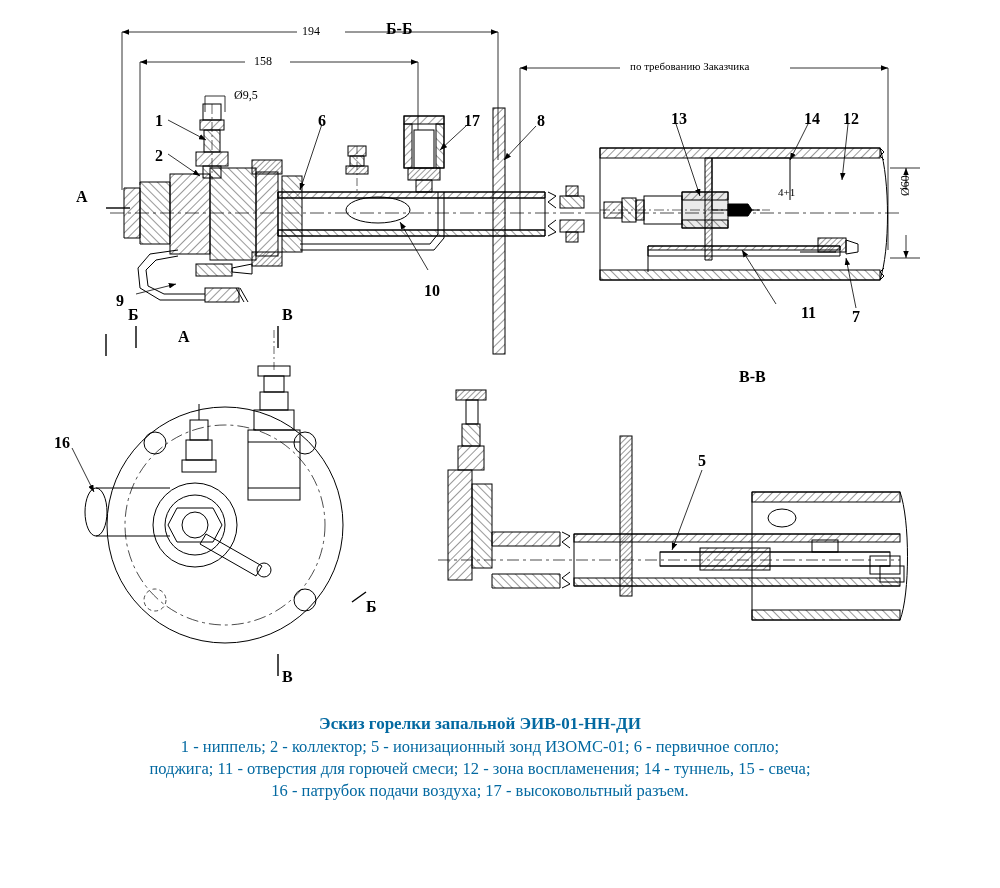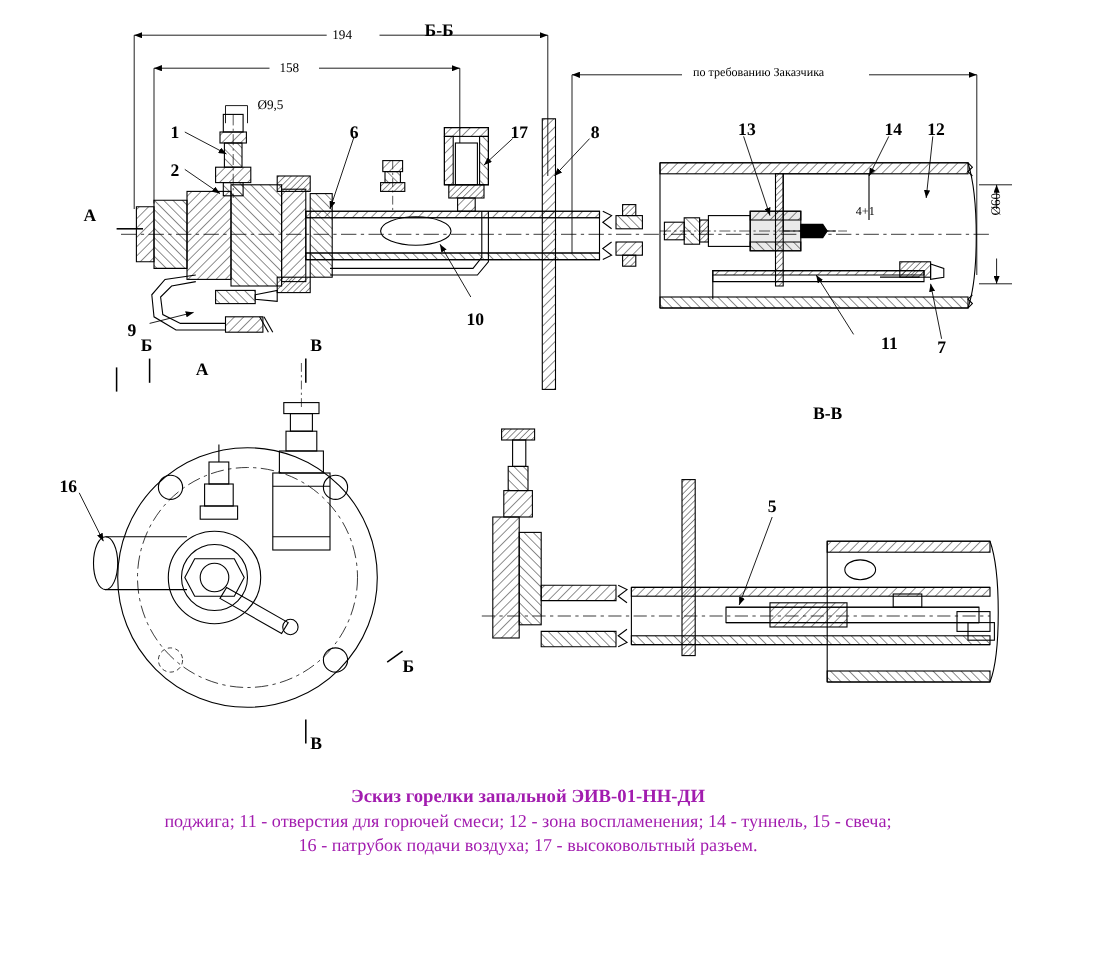--- a/index.html
+++ b/index.html
@@ -2,21 +2,21 @@
 <html lang="ru"><head>
 <meta charset="utf-8">
 <style>
   html,body{margin:0;padding:0;background:#fff;}
   body{width:1000px;height:888px;position:relative;font-family:"Liberation Serif",serif;color:#000;overflow:hidden;}
   #sheet{position:absolute;left:0;top:0;width:1000px;height:888px;}
   svg.layer{position:absolute;left:0;top:0;width:1000px;height:888px;overflow:visible;}
   .lbl{position:absolute;font-family:"Liberation Serif",serif;font-size:16px;font-weight:bold;color:#000;white-space:nowrap;}
   .lbl.small{font-size:11px;font-weight:normal;}
   .lbl.dim{font-size:12px;font-weight:normal;}
-  .caption{position:absolute;left:0;top:712px;width:960px;text-align:center;font-family:"Liberation Serif",serif;color:#a21caf;}
+  .caption{position:absolute;left:0;top:712px;width:960px;text-align:center;font-family:"Liberation Serif",serif;color:#0369a1;}
   .caption .title{font-size:17px;font-weight:bold;line-height:24px;}
   .caption .legend{font-size:16.5px;line-height:22px;padding:0 48px;}
 </style>
 </head>
 <body>
 
 <div id="sheet">
 
   <svg class="layer" viewBox="0 0 1000 888">
     <defs>
@@ -288,17 +288,18 @@
   <div class="lbl" style="left:843px;top:110px;">12</div>
   <div class="lbl" style="left:424px;top:270px;margin-top:12px;">10</div>
   <div class="lbl" style="left:116px;top:292px;">9</div>
   <div class="lbl" style="left:770px;top:304px;margin-left:31px;">11</div>
   <div class="lbl" style="left:852px;top:308px;">7</div>
   <div class="lbl" style="left:54px;top:434px;">16</div>
   <div class="lbl" style="left:698px;top:452px;">5</div>
 
   <div class="caption">
     <div class="title">Эскиз горелки запальной ЭИВ-01-НН-ДИ</div>
+    <div class="legend">1 - ниппель; 2 - коллектор; 5 - ионизационный зонд ИЗОМС-01; 6 - первичное сопло;</div>
     <div class="legend">поджига; 11 - отверстия для горючей смеси; 12 - зона воспламенения; 14 - туннель, 15 - свеча;</div>
     <div class="legend">16 - патрубок подачи воздуха; 17 - высоковольтный разъем.</div>
   </div>
 
 </div>
 
 </body></html>

